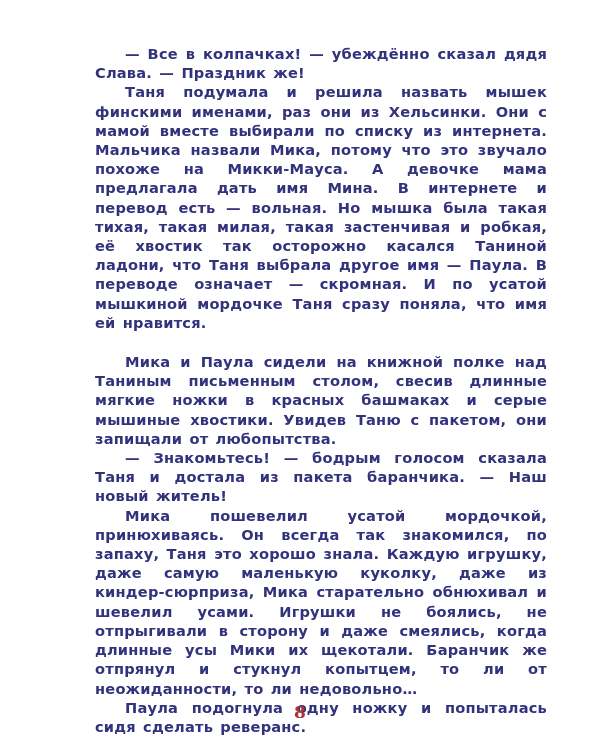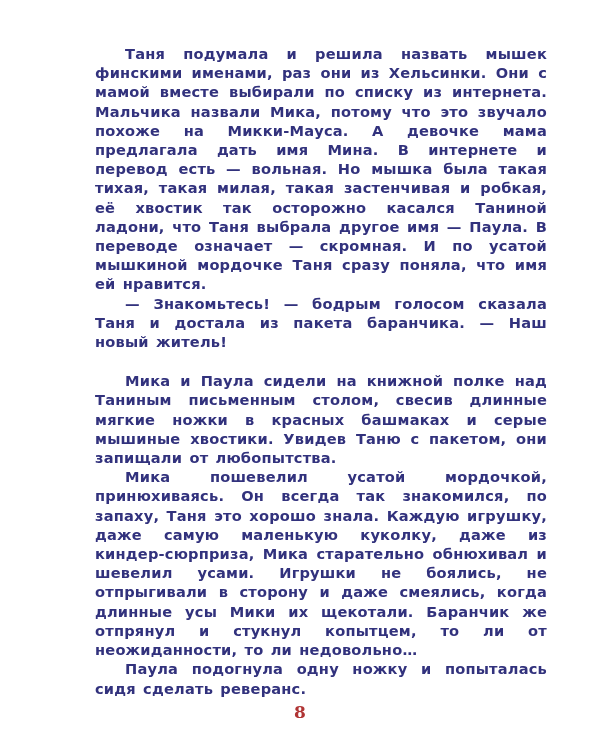--- a/index.html
+++ b/index.html
@@ -45,21 +45,22 @@
     font-size: 17px;
     font-weight: bold;
     color: #b03434;
     font-family: "DejaVu Serif", "Liberation Serif", serif;
   }
 </style>
 </head>
 <body>
 
 <div class="book-page">
+  <p class="indent">— Все в колпачках! — убеждённо сказал дядя Слава. — Праздник же!</p>
   <p class="indent">Таня подумала и решила назвать мышек финскими именами, раз они из Хельсинки. Они с мамой вместе выбирали по списку из интернета. Мальчика назвали Мика, потому что это звучало похоже на Микки-Мауса. А девочке мама предлагала дать имя Мина. В интернете и перевод есть — вольная. Но мышка была такая тихая, такая милая, такая застенчивая и робкая, её хвостик так осторожно касался Таниной ладони, что Таня выбрала другое имя — Паула. В переводе означает — скромная. И по усатой мышкиной мордочке Таня сразу поняла, что имя ей нравится.</p>
+  <p class="indent section-gap">Мика и Паула сидели на книжной полке над Таниным письменным столом, свесив длинные мягкие ножки в красных башмаках и серые мышиные хвостики. Увидев Таню с пакетом, они запищали от любопытства.</p>
   <p class="indent">— Знакомьтесь! — бодрым голосом сказала Таня и достала из пакета баранчика. — Наш новый житель!</p>
-  <p class="indent section-gap">Мика и Паула сидели на книжной полке над Таниным письменным столом, свесив длинные мягкие ножки в красных башмаках и серые мышиные хвостики. Увидев Таню с пакетом, они запищали от любопытства.</p>
   <p class="indent">Мика пошевелил усатой мордочкой, принюхиваясь. Он всегда так знакомился, по запаху, Таня это хорошо знала. Каждую игрушку, даже самую маленькую куколку, даже из киндер-сюрприза, Мика старательно обнюхивал и шевелил усами. Игрушки не боялись, не отпрыгивали в сторону и даже смеялись, когда длинные усы Мики их щекотали. Баранчик же отпрянул и стукнул копытцем, то ли от неожиданности, то ли недовольно…</p>
   <p class="indent">Паула подогнула одну ножку и попыталась сидя сделать реверанс.</p>
 
 </div>
 
 <div class="page-number">8</div>
 
 </body></html>

